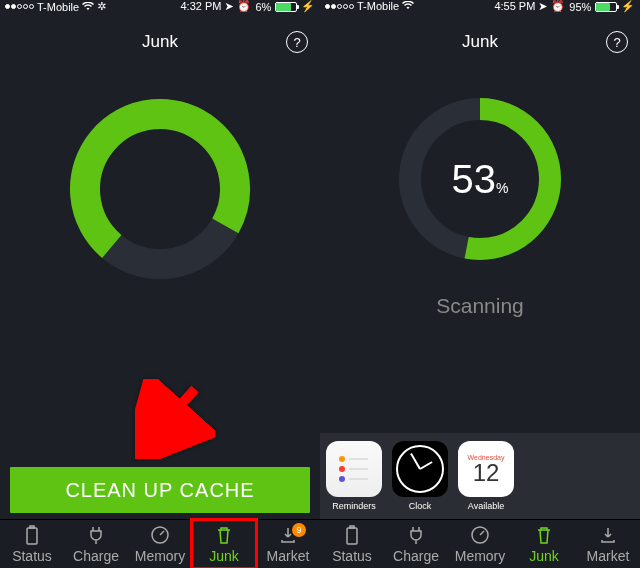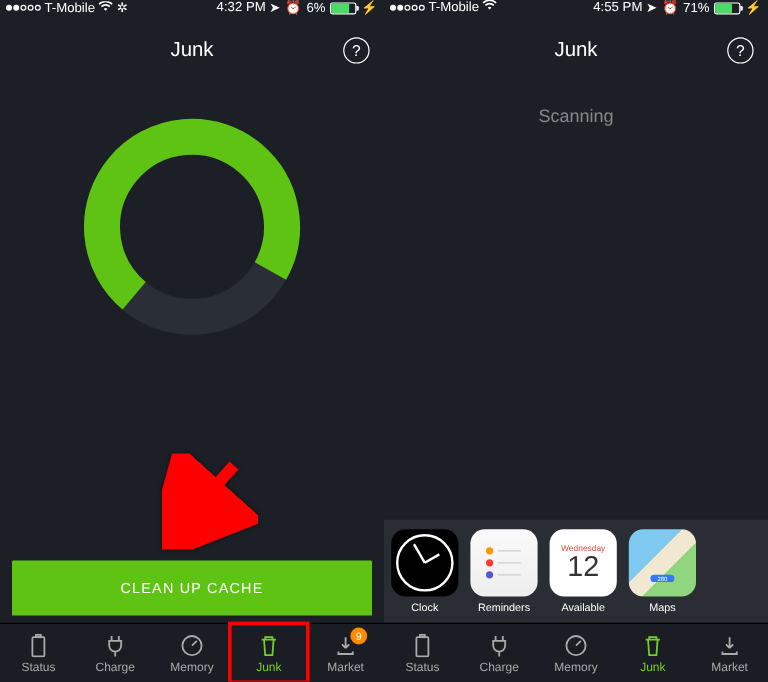--- a/index.html
+++ b/index.html
@@ -18,28 +18,28 @@
 .header-title{font-size:17px;font-weight:400}
 .help{position:absolute;right:12px;width:22px;height:22px;border:1.5px solid #fff;border-radius:50%;display:flex;align-items:center;justify-content:center;font-size:13px}
 .ring-wrap{display:flex;justify-content:center;margin-top:25px}
 .ring-svg{filter:none}
 .ring-center{position:absolute;top:50%;left:50%;transform:translate(-50%,-50%);text-align:center;color:#fff}
 .val-big{font-size:44px;font-weight:200}
 .val-unit{font-size:14px;margin-left:4px;color:#999}
 .val-sub{font-size:12px;color:#999;margin-top:2px}
 .pct-big{font-size:40px;font-weight:200}
 .pct-sign{font-size:14px;vertical-align:baseline}
-.scanning{text-align:center;color:#888;font-size:15px;margin-top:25px}
-.cta{position:absolute;bottom:55px;left:10px;right:10px;height:46px;background:#5fc314;color:#fff;display:flex;align-items:center;justify-content:center;font-size:12px;letter-spacing:1px;border-radius:1px}
+.scanning{text-align:center;color:#888;font-size:21px;margin-top:25px}
+.cta{position:absolute;bottom:55px;left:10px;right:10px;height:46px;background:#5fc314;color:#fff;display:flex;align-items:center;justify-content:center;font-size:20px;letter-spacing:1px;border-radius:1px}
 .arrow{position:absolute;left:135px;bottom:105px;pointer-events:none}
 .arrow svg{filter:drop-shadow(0 0 2px rgba(0,0,0,.5))}
 .tabbar{position:absolute;bottom:0;left:0;right:0;height:49px;background:#1a1d23;display:flex;border-top:1px solid #000}
 .tab{flex:1;display:flex;flex-direction:column;align-items:center;justify-content:center;gap:2px;color:#aaa;position:relative}
 .tab.active{color:#6fd321}
-.tab-label{font-size:10px}
+.tab-label{font-size:14px}
 .tab-icon{width:22px;height:22px;display:flex;align-items:center;justify-content:center}
 .tab.highlight{outline:3px solid #ff0000;outline-offset:-1px}
 .badge{position:absolute;top:3px;right:14px;background:#ff8a00;color:#fff;font-size:9px;min-width:14px;height:14px;border-radius:7px;display:flex;align-items:center;justify-content:center;padding:0 3px}
 .apps-row{position:absolute;bottom:49px;left:0;right:0;height:86px;background:#2a2d33;display:flex;align-items:center;padding:0 6px;gap:10px}
 .app{display:flex;flex-direction:column;align-items:center;gap:4px;position:relative}
 .app-icon{width:56px;height:56px;border-radius:12px;display:flex;align-items:center;justify-content:center;font-size:10px}
 .app-label{font-size:9px;color:#fff}
 .app.highlight::before{content:"";position:absolute;top:-4px;bottom:-2px;left:-4px;right:-4px;background:linear-gradient(to right,rgba(100,255,50,.1),rgba(100,255,50,.6),rgba(100,255,50,.1));z-index:-1}
 .clock-face{width:48px;height:48px;background:#000;border-radius:50%;border:2px solid #fff;position:relative}
 .clock-face::before{content:"";position:absolute;left:50%;top:50%;width:2px;height:14px;background:#fff;transform-origin:bottom;transform:translate(-50%,-100%) rotate(60deg)}
@@ -171,72 +171,74 @@
         </div>
       <span>T-Mobile</span>
       <span><svg width="12" height="9" viewBox="0 0 12 9">
             <path d="M6 8L7.5 6.5a2 2 0 00-3 0L6 8zM3 5a4.2 4.2 0 016 0l1-1a5.7 5.7 0 00-8 0l1 1zM1 3a7 7 0 0110 0l1-1a8.5 8.5 0 00-12 0l1 1z" fill="#fff"></path>
           </svg></span>
     </div>
     <span>4:55 PM</span>
     <div class="sb-right">
       <span>➤</span>
       <span>⏰</span>
-      <span>71%</span>
+      <span>95%</span>
       <div class="battery">
           <div class="bfill" style="width:67%"></div>
         </div>
       <span style="color:#4cd964">⚡</span>
     </div>
   </div>
 
   <div class="header">
     <span class="header-title">Junk</span>
     <div class="help">?</div>
   </div>
 
+  <div class="ring-wrap">
+    <div class="ring-container" style="width:180px;height:180px">
+      <svg class="ring-svg" width="180" height="180">
+        <circle cx="90" cy="90" r="70" fill="none" stroke="#2a2f37" stroke-width="22"></circle>
+        <circle cx="90" cy="90" r="70" fill="none" stroke="#5fc314" stroke-width="22" stroke-dasharray="233 440" transform="rotate(-90 90 90)"></circle>
+      </svg>
+      <div class="ring-center">
+        <span class="pct-big">53</span><span class="pct-sign">%</span>
+      </div>
+    </div>
+  </div>
 
   <div class="scanning">Scanning</div>
 
   <div class="apps-row">
-    <div class="app">
-      <div class="app-icon" style="background:#000">
-          <div class="clock-face"></div>
-        </div>
-      <span class="app-label">Clock</span>
-    </div>
     <div class="app">
       <div class="app-icon" style="background:linear-gradient(#fafafa,#eee)">
         <svg width="40" height="40" viewBox="0 0 40 40">
             <circle cx="8" cy="10" r="3" fill="#ff9500"></circle>
             <circle cx="8" cy="20" r="3" fill="#ff3b30"></circle>
             <circle cx="8" cy="30" r="3" fill="#5856d6"></circle>
             <line x1="15" y1="10" x2="34" y2="10" stroke="#ccc"></line>
             <line x1="15" y1="20" x2="34" y2="20" stroke="#ccc"></line>
             <line x1="15" y1="30" x2="34" y2="30" stroke="#ccc"></line>
           </svg>
       </div>
       <span class="app-label">Reminders</span>
     </div>
+    <div class="app">
+      <div class="app-icon" style="background:#000">
+          <div class="clock-face"></div>
+        </div>
+      <span class="app-label">Clock</span>
+    </div>
     <div class="app highlight">
       <div class="app-icon cal-icon">
         <span class="cal-day">Wednesday</span>
         <span class="cal-num">12</span>
       </div>
       <span class="app-label">Available</span>
     </div>
-    <div class="app">
-      <div class="app-icon" style="background:linear-gradient(135deg,#7fc8f0 40%,#f0e8d0 40%,#f0e8d0 60%,#8fd67f 60%)">
-        <svg width="40" height="40" viewBox="0 0 40 40">
-            <rect x="10" y="30" width="20" height="6" rx="3" fill="#3478f6"></rect>
-            <text x="20" y="35" font-size="5" fill="#fff" text-anchor="middle">280</text>
-          </svg>
-      </div>
-      <span class="app-label">Maps</span>
-    </div>
   </div>
 
   <div class="tabbar">
     <div class="tab">
         <div class="tab-icon">
           <svg width="14" height="20" viewBox="0 0 14 20" fill="none" stroke="#aaa" stroke-width="1.5">
             <rect x="2" y="3" width="10" height="16" rx="1"></rect>
             <rect x="5" y="1" width="4" height="2"></rect>
           </svg>
         </div>

